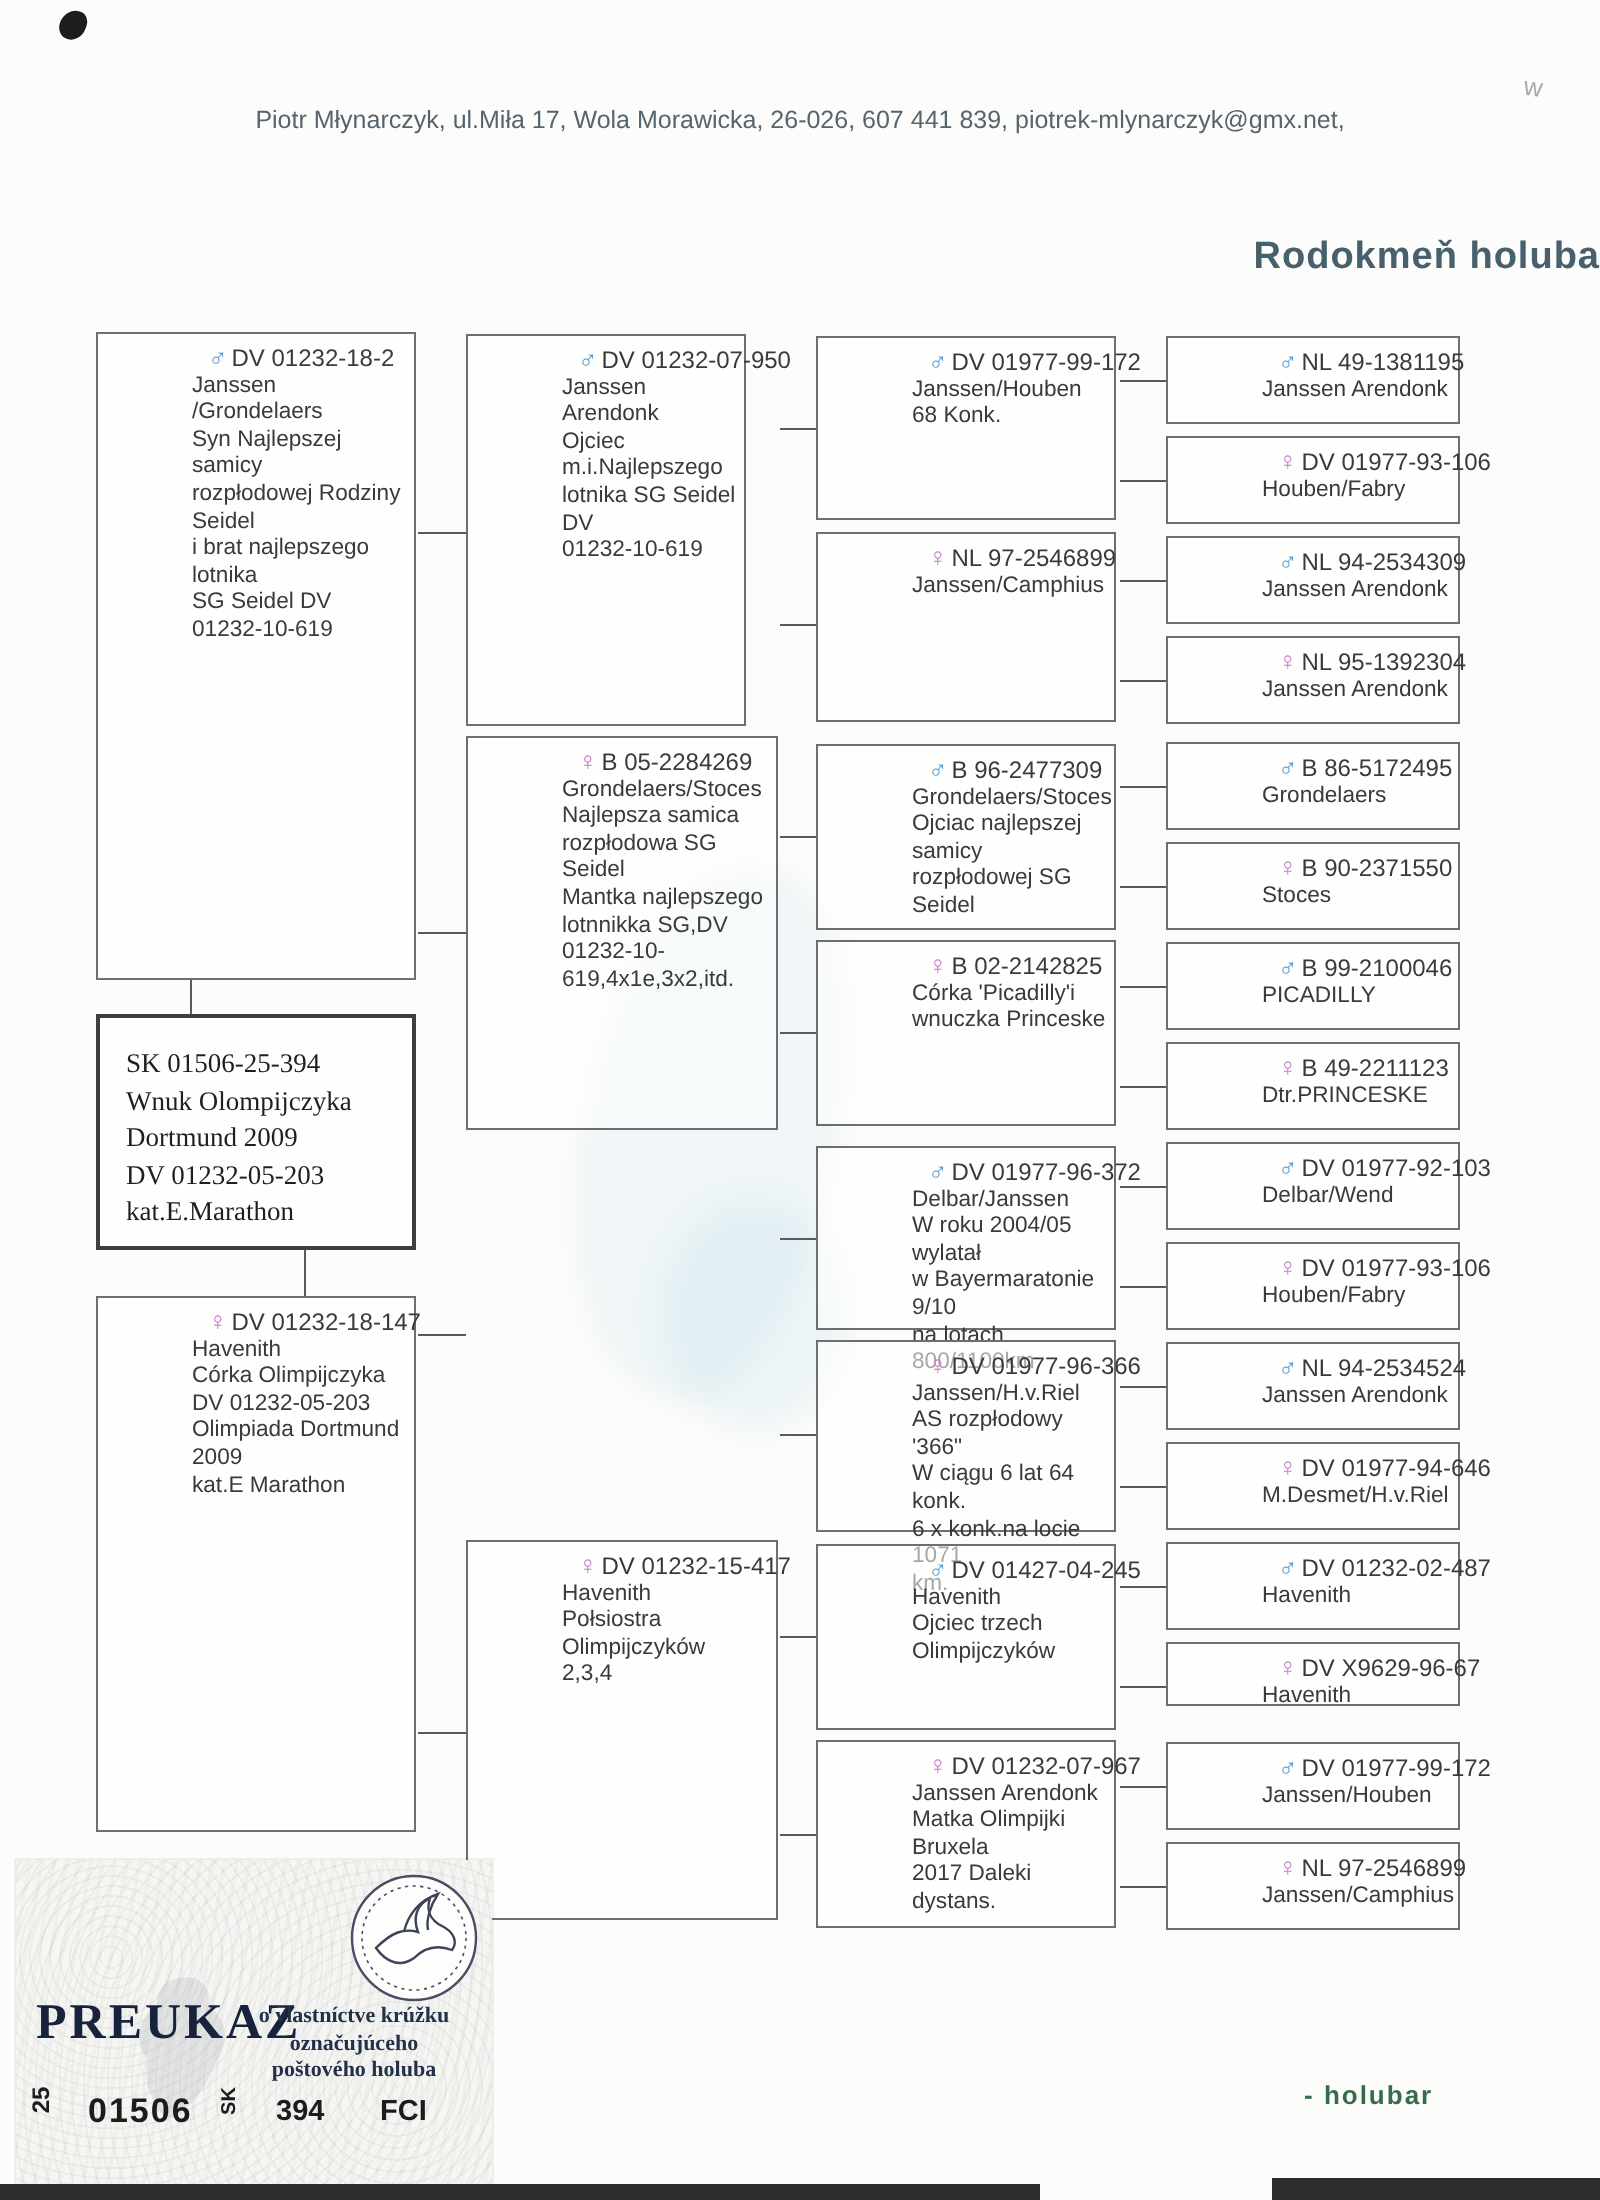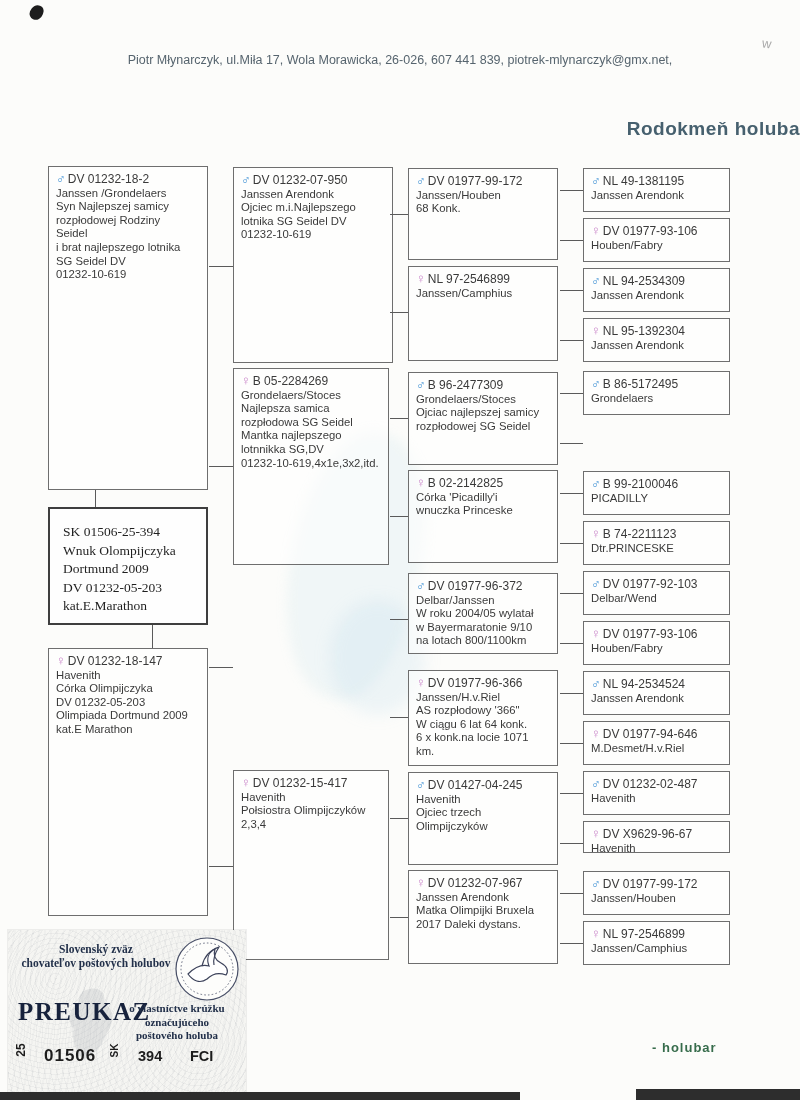--- a/index.html
+++ b/index.html
@@ -6,25 +6,25 @@
   .page{position:relative;width:800px;height:1100px;margin:0 auto;background:#fcfcfa;
         overflow:hidden;font-family:"Liberation Sans",sans-serif;color:#333;}
   
   .contact{position:absolute;left:0;top:52px;width:100%;text-align:center;
            font-size:12.5px;line-height:17px;color:#56646e;}
   .title{position:absolute;left:0;top:118px;width:100%;text-align:right;
          font-size:19px;font-weight:bold;letter-spacing:.5px;color:#46606e;}
   
   .pbox{position:absolute;border:1px solid #6e6e6e;background:rgba(255,255,255,.55);
         padding:5px 3px 3px 7px;font-size:11.3px;line-height:13.6px;color:#3a3a3a;box-sizing:border-box;}
-  .ringline{font-size:12px;white-space:nowrap;}
+  .ringline{font-size:12px;white-space:nowrap;margin-left:48px;}
   .sex{font-size:13px;font-weight:bold;margin-right:2px;}
   .sex.male{color:#4f9ad8;}
   .sex.female{color:#c67ec6;}
-  .desc{white-space:pre-line;}
+  .desc{white-space:pre-line;margin-left:40px;}
   .subject{border:2px solid #3e3e3e;font-family:"Liberation Serif",serif;
            font-size:13.5px;line-height:18.5px;color:#1f1f1f;padding:14px 4px 4px 13px;
            white-space:pre-line;background:rgba(255,255,255,.7);}
   
   .dash{position:absolute;height:1px;background:#5a5a5a;}
   .vstub{position:absolute;width:1px;background:#5a5a5a;}
   
   .wm1{position:absolute;left:290px;top:430px;width:130px;height:270px;
        background:rgba(140,195,220,.10);border-radius:45% 55% 40% 60%;
        transform:rotate(15deg);filter:blur(6px);}
@@ -98,21 +98,21 @@
 
   <div class="pbox" style="left:48px;top:648px;width:160px;height:268px">
     <div class="ringline"><span class="sex female">♀</span><span>DV 01232-18-147</span></div>
     <div class="desc">Havenith
 Córka Olimpijczyka
 DV 01232-05-203
 Olimpiada Dortmund 2009
 kat.E Marathon</div>
   </div>
 
-  <div class="pbox" style="left:233px;top:167px;width:160px;height:196px">
+  <div class="pbox" style="left:233px;top:167px;width:140px;height:196px">
     <div class="ringline"><span class="sex male">♂</span><span>DV 01232-07-950</span></div>
     <div class="desc">Janssen Arendonk
 Ojciec m.i.Najlepszego
 lotnika SG Seidel DV
 01232-10-619</div>
   </div>
   <div class="pbox" style="left:233px;top:368px;width:156px;height:197px">
     <div class="ringline"><span class="sex female">♀</span><span>B 05-2284269</span></div>
     <div class="desc">Grondelaers/Stoces
 Najlepsza samica
@@ -141,21 +141,21 @@
     <div class="ringline"><span class="sex male">♂</span><span>B 96-2477309</span></div>
     <div class="desc">Grondelaers/Stoces
 Ojciac najlepszej samicy
 rozpłodowej SG Seidel</div>
   </div>
   <div class="pbox" style="left:408px;top:470px;width:150px;height:93px">
     <div class="ringline"><span class="sex female">♀</span><span>B 02-2142825</span></div>
     <div class="desc">Córka 'Picadilly'i
 wnuczka Princeske</div>
   </div>
-  <div class="pbox" style="left:408px;top:573px;width:150px;height:81px">
+  <div class="pbox" style="left:408px;top:573px;width:150px;height:92px">
     <div class="ringline"><span class="sex male">♂</span><span>DV 01977-96-372</span></div>
     <div class="desc">Delbar/Janssen
 W roku 2004/05 wylatał
 w Bayermaratonie 9/10
 na lotach 800/1100km</div>
   </div>
   <div class="pbox" style="left:408px;top:670px;width:150px;height:96px">
     <div class="ringline"><span class="sex female">♀</span><span>DV 01977-96-366</span></div>
     <div class="desc">Janssen/H.v.Riel
 AS rozpłodowy '366"
@@ -189,26 +189,30 @@
     <div class="desc">Janssen Arendonk</div>
   </div>
   <div class="pbox" style="left:583px;top:318px;width:147px;height:44px">
     <div class="ringline"><span class="sex female">♀</span><span>NL 95-1392304</span></div>
     <div class="desc">Janssen Arendonk</div>
   </div>
   <div class="pbox" style="left:583px;top:371px;width:147px;height:44px">
     <div class="ringline"><span class="sex male">♂</span><span>B 86-5172495</span></div>
     <div class="desc">Grondelaers</div>
   </div>
+  <div class="pbox" style="left:583px;top:421px;width:147px;height:44px">
+    <div class="ringline"><span class="sex female">♀</span><span>B 90-2371550</span></div>
+    <div class="desc">Stoces</div>
+  </div>
   <div class="pbox" style="left:583px;top:471px;width:147px;height:44px">
     <div class="ringline"><span class="sex male">♂</span><span>B 99-2100046</span></div>
     <div class="desc">PICADILLY</div>
   </div>
   <div class="pbox" style="left:583px;top:521px;width:147px;height:44px">
-    <div class="ringline"><span class="sex female">♀</span><span>B 74-2211123</span></div>
+    <div class="ringline"><span class="sex female">♀</span><span>B 49-2211123</span></div>
     <div class="desc">Dtr.PRINCESKE</div>
   </div>
   <div class="pbox" style="left:583px;top:571px;width:147px;height:44px">
     <div class="ringline"><span class="sex male">♂</span><span>DV 01977-92-103</span></div>
     <div class="desc">Delbar/Wend</div>
   </div>
   <div class="pbox" style="left:583px;top:621px;width:147px;height:44px">
     <div class="ringline"><span class="sex female">♀</span><span>DV 01977-93-106</span></div>
     <div class="desc">Houben/Fabry</div>
   </div>
@@ -265,24 +269,20 @@
   <div class="dash" style="left:560px;top:843px;width:23px"></div>
   <div class="dash" style="left:560px;top:893px;width:23px"></div>
   <div class="dash" style="left:560px;top:943px;width:23px"></div>
   <div class="vstub" style="left:95px;top:490px;height:17px"></div>
   <div class="vstub" style="left:152px;top:625px;height:23px"></div>
 
   <div class="stamp">
     <svg class="pigeon-wm" viewBox="0 0 60 70">
       <path d="M30 6 C38 4 44 10 42 18 C50 22 52 34 44 44 C40 56 32 64 24 66 C18 60 14 50 16 40 C10 34 12 22 20 18 C20 10 24 7 30 6 Z" fill="#9aa0a8"></path>
     </svg>
-    <div class="org">
-      <div>Slovenský zväz</div>
-      <div>chovateľov poštových holubov</div>
-    </div>
     <svg class="seal" viewBox="0 0 66 66">
       <circle cx="33" cy="33" r="31" fill="#fdfdfb" stroke="#474e66" stroke-width="1.2"></circle>
       <circle cx="33" cy="33" r="26" fill="none" stroke="#474e66" stroke-width="0.8" stroke-dasharray="1.6 2.2"></circle>
       <path d="M14 38 C22 30 28 28 35 30 C32 22 35 16 41 13 C39 19 41 24 47 27 C53 30 55 35 52 39 C44 36 38 38 33 43 C26 48 19 45 14 38 Z" fill="#ffffff" stroke="#3c425a" stroke-width="1.2"></path>
       <path d="M28 30 C30 21 36 14 45 11 C41 17 39 24 40 29" fill="none" stroke="#3c425a" stroke-width="1.2"></path>
     </svg>
     <div class="preukaz">PREUKAZ</div>
     <div class="sub">
       <div>o vlastníctve krúžku</div>
       <div>označujúceho</div>

